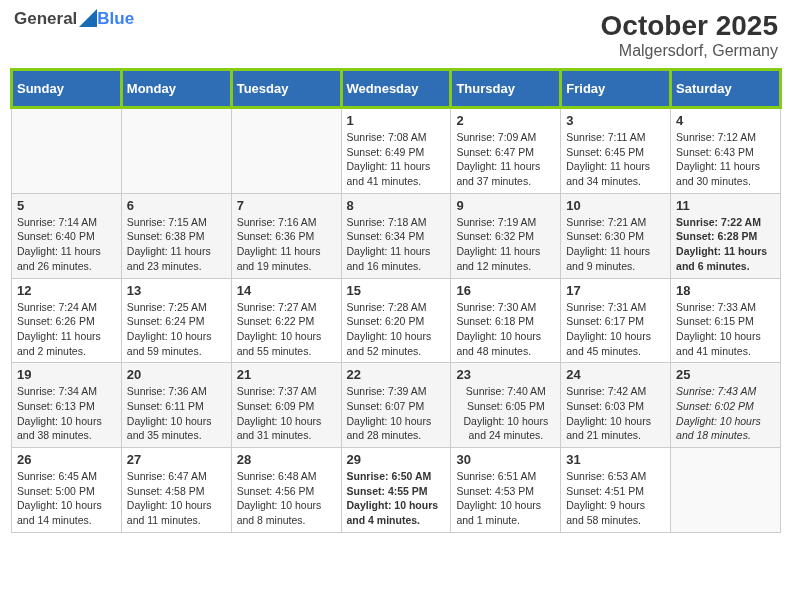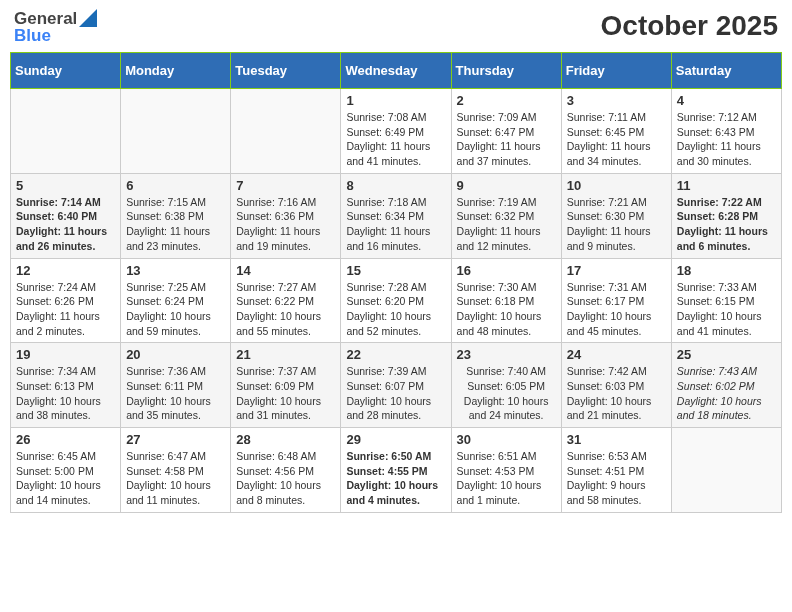--- a/index.html
+++ b/index.html
@@ -34,21 +34,21 @@
       border-collapse: collapse;
       border: 1px solid #ccc;
     }
     .calendar th {
       background-color: #2f6db5;
       color: #fff;
       font-size: 13px;
       font-weight: bold;
       padding: 10px 4px;
       text-align: left;
-      border: 1px solid #84cc16;
+      border: 3px solid #84cc16;
       margin-top: 44px;
     }
     .calendar td {
       vertical-align: top;
       border: 1px solid #ccc;
       padding: 4px 5px;
       width: 110px;
       min-height: 80px;
       font-size: 10.5px;
       color: #333;
@@ -72,21 +72,20 @@
     .empty-cell {
       background: #f9f9f9 !important;
     }
     .logo-wrapper {
       display: flex;
       flex-direction: row;
       align-items: center;
     }
     .logo-text {
       display: flex;
-      flex-direction: column;
       line-height: 1;
     }
     .logo-general-text {
       font-size: 17px;
       font-weight: bold;
       color: #444;
     }
     .logo-blue-text {
       font-size: 17px;
       font-weight: bold;
@@ -103,20 +102,21 @@
         <span class="logo-general-text">General</span>
         <svg width="18" height="18" viewBox="0 0 18 18" style="margin-left:2px;margin-top:-2px;">
           <polygon points="0,18 18,0 18,18" fill="#1a6bb5"></polygon>
         </svg>
       </div>
       <span class="logo-blue-text">Blue</span>
     </div>
   </div>
   <div class="title-block">
     <div class="month-title">October 2025</div>
+    <div class="location">Malgersdorf, Germany</div>
   </div>
 </div>
 
 <table class="calendar">
   <thead>
     <tr>
     <th>Sunday</th>
         <th>Monday</th>
         <th>Tuesday</th>
         <th>Wednesday</th>
@@ -151,21 +151,21 @@
         <td>
           <div class="day-num">4</div>
           <div class="day-detail" style="white-space: pre-line;">Sunrise: 7:12 AM
 Sunset: 6:43 PM
 Daylight: 11 hours and 30 minutes.</div>
         </td>
       </tr>
       <tr>
         <td>
           <div class="day-num">5</div>
-          <div class="day-detail" style="white-space: pre-line; font-weight: bold;">Sunrise: 7:14 AM
+          <div class="day-detail" style="white-space: pre-line;">Sunrise: 7:14 AM
 Sunset: 6:40 PM
 Daylight: 11 hours and 26 minutes.</div>
         </td>
         <td>
           <div class="day-num">6</div>
           <div class="day-detail" style="white-space: pre-line;">Sunrise: 7:15 AM
 Sunset: 6:38 PM
 Daylight: 11 hours and 23 minutes.</div>
         </td>
         <td>

